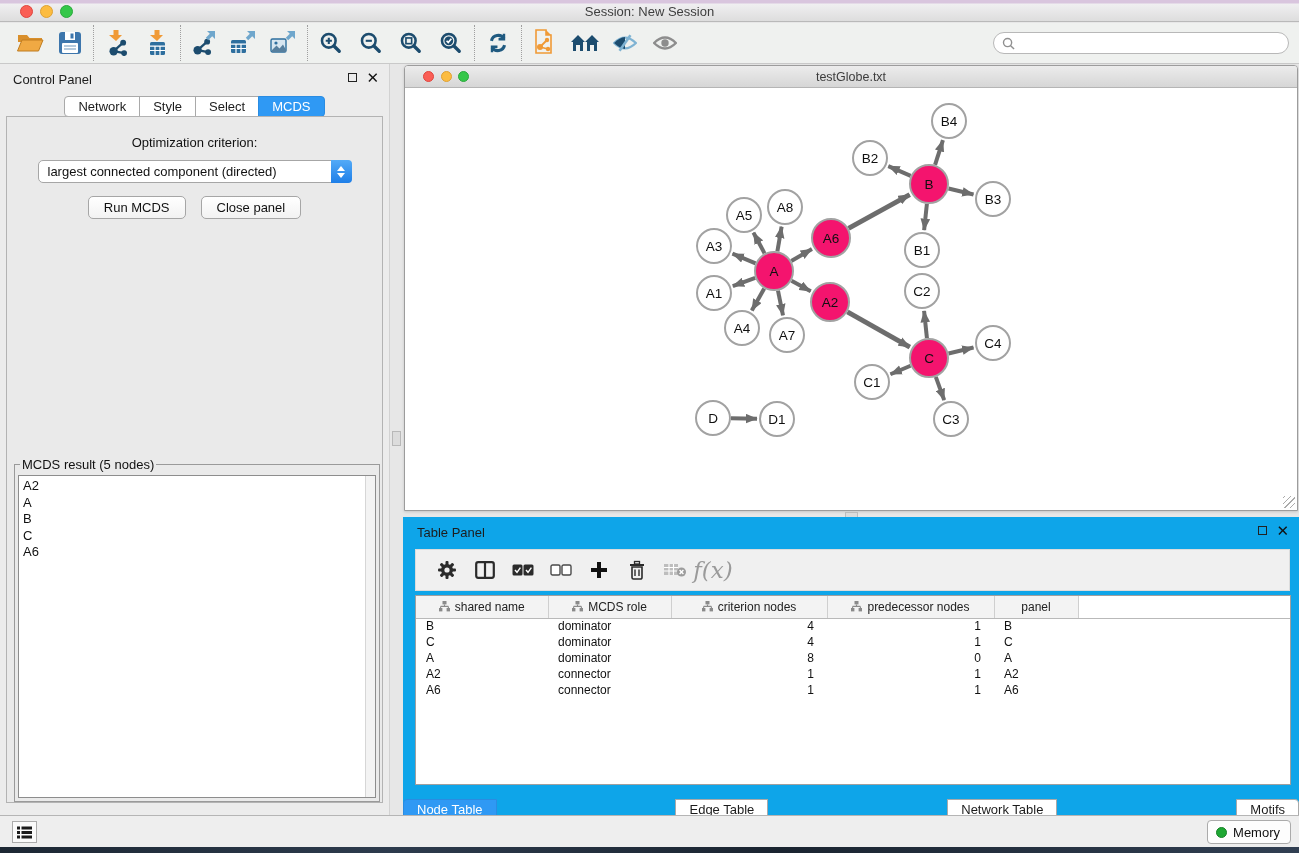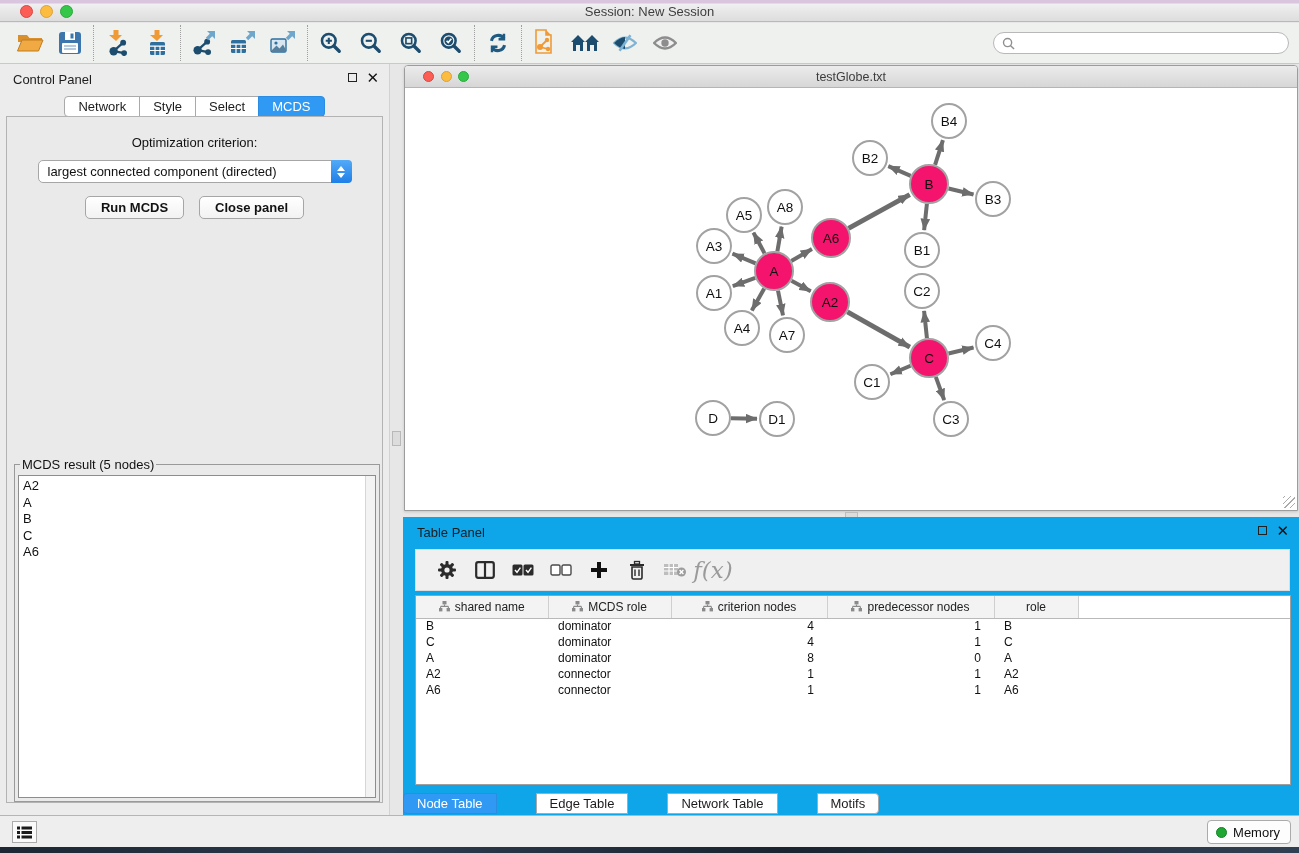--- a/index.html
+++ b/index.html
@@ -54,21 +54,21 @@
     display:flex; align-items:center; padding-left:9px; color:#111; }
   .dd-stepper { position:absolute; right:-1px; top:-1px; width:21px; height:23px;
     background:linear-gradient(#53aaf7,#1f7fe8); border-radius:0 4px 4px 0;
     display:flex; flex-direction:column; align-items:center; justify-content:center; gap:2px; }
   .dd-up { width:0; height:0; border-left:4px solid transparent; border-right:4px solid transparent;
     border-bottom:5px solid #fff; }
   .dd-down { width:0; height:0; border-left:4px solid transparent; border-right:4px solid transparent;
     border-top:5px solid #fff; }
   .btn-row { margin-top:13px; display:flex; justify-content:center; gap:15px; }
   .push-btn { height:23px; padding:2px 15px; font-size:13px; color:#111;
-    background:linear-gradient(#ffffff,#f2f2f2); border:1px solid #a6a6a6; border-radius:5px;font-weight:bold; }
+    background:linear-gradient(#ffffff,#f2f2f2); border:1px solid #a6a6a6; border-radius:5px; }
 
   .mcds-fieldset { position:absolute; left:7px; right:2px; top:340px; height:345px;
     border:1px solid #9a9a9a; padding:3px; }
   .mcds-fieldset legend { font-size:13px; color:#111; padding:0 2px; margin-left:2px; }
   .mcds-list { position:relative; width:100%; height:100%; background:#fff;
     border:1px solid #8d8d8d; overflow:hidden; }
   .mcds-list .scroll-track { position:absolute; right:0; top:0; bottom:0; width:10px;
     background:#f3f3f3; border-left:1px solid #d6d6d6; }
   .mcds-item { font-size:13px; color:#111; line-height:16.5px; padding-left:4px; }
   .mcds-items { padding-top:2px; }
@@ -103,21 +103,21 @@
     font-size:23px; color:#9a9a9a; }
   .table-wrap { margin:4px 8px 0 12px; height:190px; background:#fff; border:1px solid #9f9f9f; overflow:hidden; }
   table.node-table { border-collapse:collapse; table-layout:fixed; width:100%; }
   table.node-table th { height:22px; background:#f3f3f3; border-right:1px solid #cfcfcf;
     border-bottom:1px solid #b9b9b9; font-size:12px; font-weight:normal; color:#222; }
   table.node-table th.filler { background:#fff; border-right:none; }
   th .th-inner { display:flex; align-items:center; justify-content:center; gap:5px; }
   table.node-table td { height:16px; font-size:12px; color:#111; white-space:nowrap; overflow:hidden; }
   td.c1,td.c2,td.c5 { padding-left:10px; text-align:left; }
   td.c3,td.c4 { padding-right:13px; text-align:right; }
-  .tp-tabs { margin-top:8px; display:flex; justify-content:flex-start;gap:40px; }
+  .tp-tabs { margin-top:14px; display:flex; justify-content:space-between;gap:40px; }
 
   
   .statusbar { position:absolute; left:0; top:815px; width:1299px; height:32px;
     background:#eeeeee; border-top:1px solid #b5b5b5; }
   .list-btn { position:absolute; left:12px; top:5px; width:25px; height:22px;
     background:#fafafa; border:1px solid #ababab; display:flex; align-items:center; justify-content:center; }
   .memory-btn { position:absolute; right:8px; top:4px; height:24px; padding:0 10px 0 8px;
     background:#fdfdfd; border:1px solid #ababab; border-radius:4px;
     display:flex; align-items:center; gap:6px; font-size:13px; color:#111; }
   .mem-dot { width:11px; height:11px; border-radius:50%; background:#1ea733; border:1px solid #158226; }
@@ -614,21 +614,21 @@
               <th>
                 <span class="th-inner">
                   <svg width="11" height="11" viewBox="0 0 11 11">
                     <use href="#tree-ic"></use>
                   </svg>
                   <span>predecessor nodes</span>
                 </span>
               </th>
               <th>
                 <span class="th-inner">
-                  <span>role</span>
+                  <span>panel</span>
                 </span>
               </th>
               <th class="filler"></th>
             </tr>
           </thead>
         <tbody id="table-body">
             <tr>
               <td class="c1">B</td>
               <td class="c2">dominator</td>
               <td class="c3">4</td>

